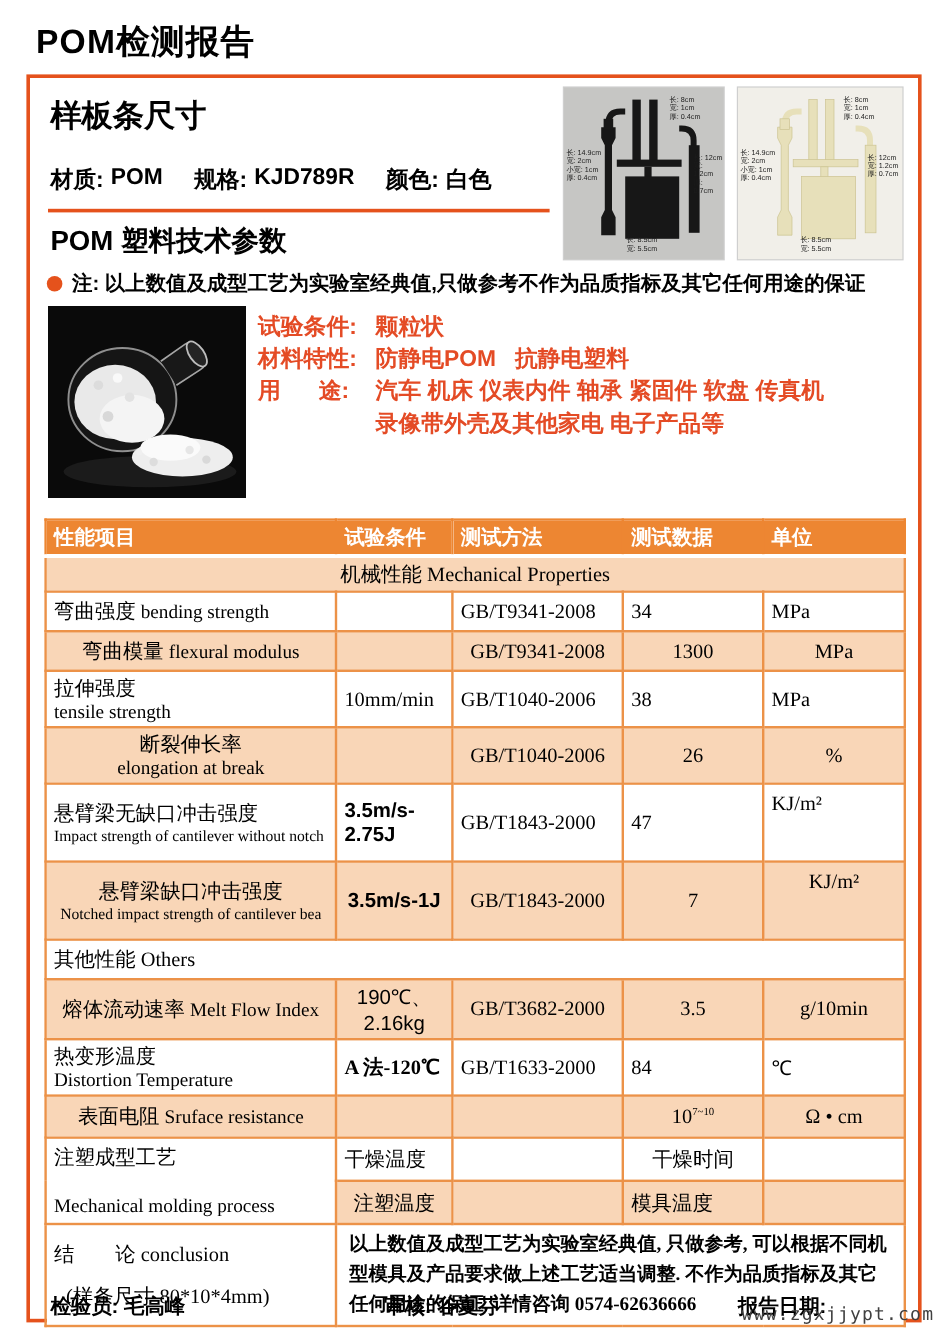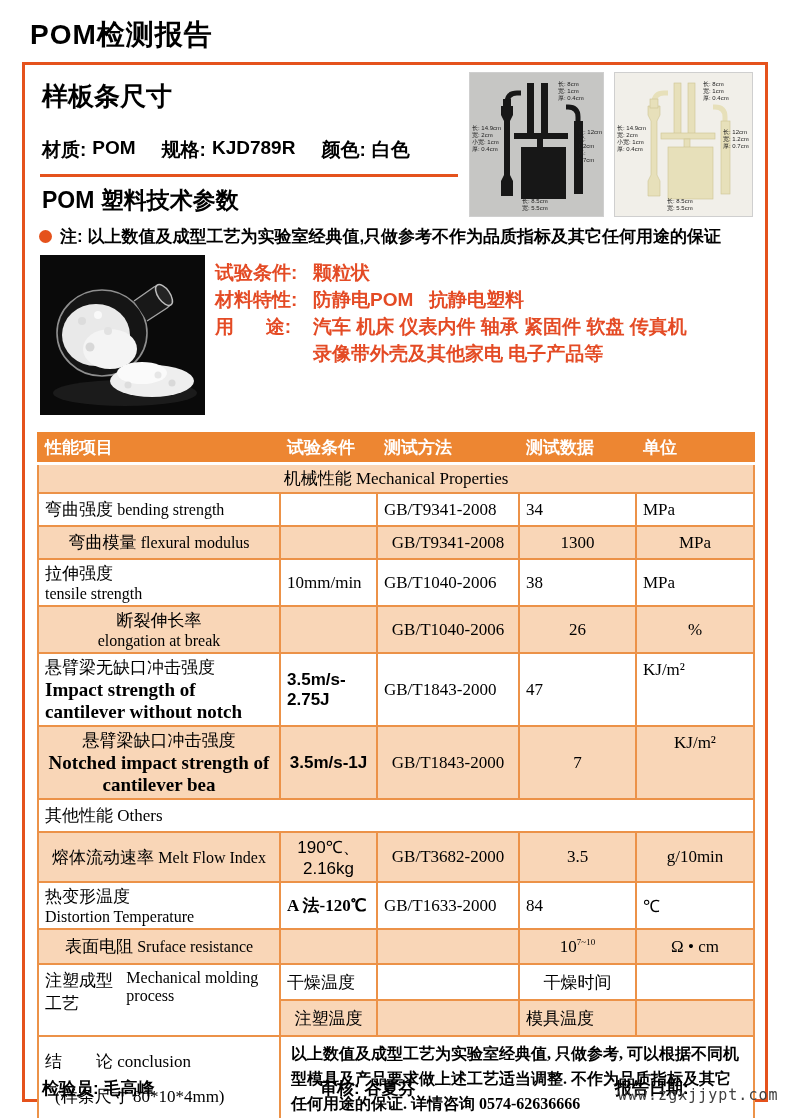--- a/index.html
+++ b/index.html
@@ -71,28 +71,28 @@
     background:#ED8632; color:#fff; font-weight:bold;
     border-color:#ED8632; border-bottom:3px solid #ffffff;
     font-family:"Liberation Sans", sans-serif; font-size:17px; height:30px;margin-top:28px;
   }
   tr.peach td { background:#F9D6B7;text-align:center; }
   tr.white td { background:#ffffff; }
   .sec-cell { font-size:17px; }
   .c-item { padding-left:8px; }
   .en { font-size:16px; }
   .en-blk { display:block; font-size:16px; }
-  .en-b { display:block; font-weight:bold; font-size:19px; }
+  .en-b { display:block; font-weight:normal; font-size:13px; }
   .c-cond { font-size:16px; }
   .cond-sans { font-family:"Liberation Sans", sans-serif; font-weight:bold; font-size:14px; }
   .cond-small { font-family:"Liberation Sans", sans-serif; font-size:13px; }
   .cond-bserif { font-weight:bold; font-size:14px; }
   .c-method, .c-val, .c-unit { font-size:16px; }
   .c-val sup { font-size:9px; }
-  .inj-label { display:flex; justify-content:space-between; height:62px; }
+  .inj-label { display:flex; flex-direction:column; justify-content:space-between; height:62px; }
   .inj-sub { font-size:17px; }
   .concl-title { white-space:pre; font-size:17px; }
   .concl-size { margin-top:12px; padding-left:10px; font-size:17px; white-space:pre; }
   .concl-text { font-weight:bold; font-size:16px; line-height:25px; padding:2px 4px; }
 
   .report-footer { position:absolute; left:17px; top:1012px; width:712px; height:24px; }
   .report-footer span { position:absolute; font-size:17px; font-weight:bold; white-space:pre; }
   .f-inspector { left:0; }
   .f-reviewer { left:278px; }
   .f-date { left:573px; }

